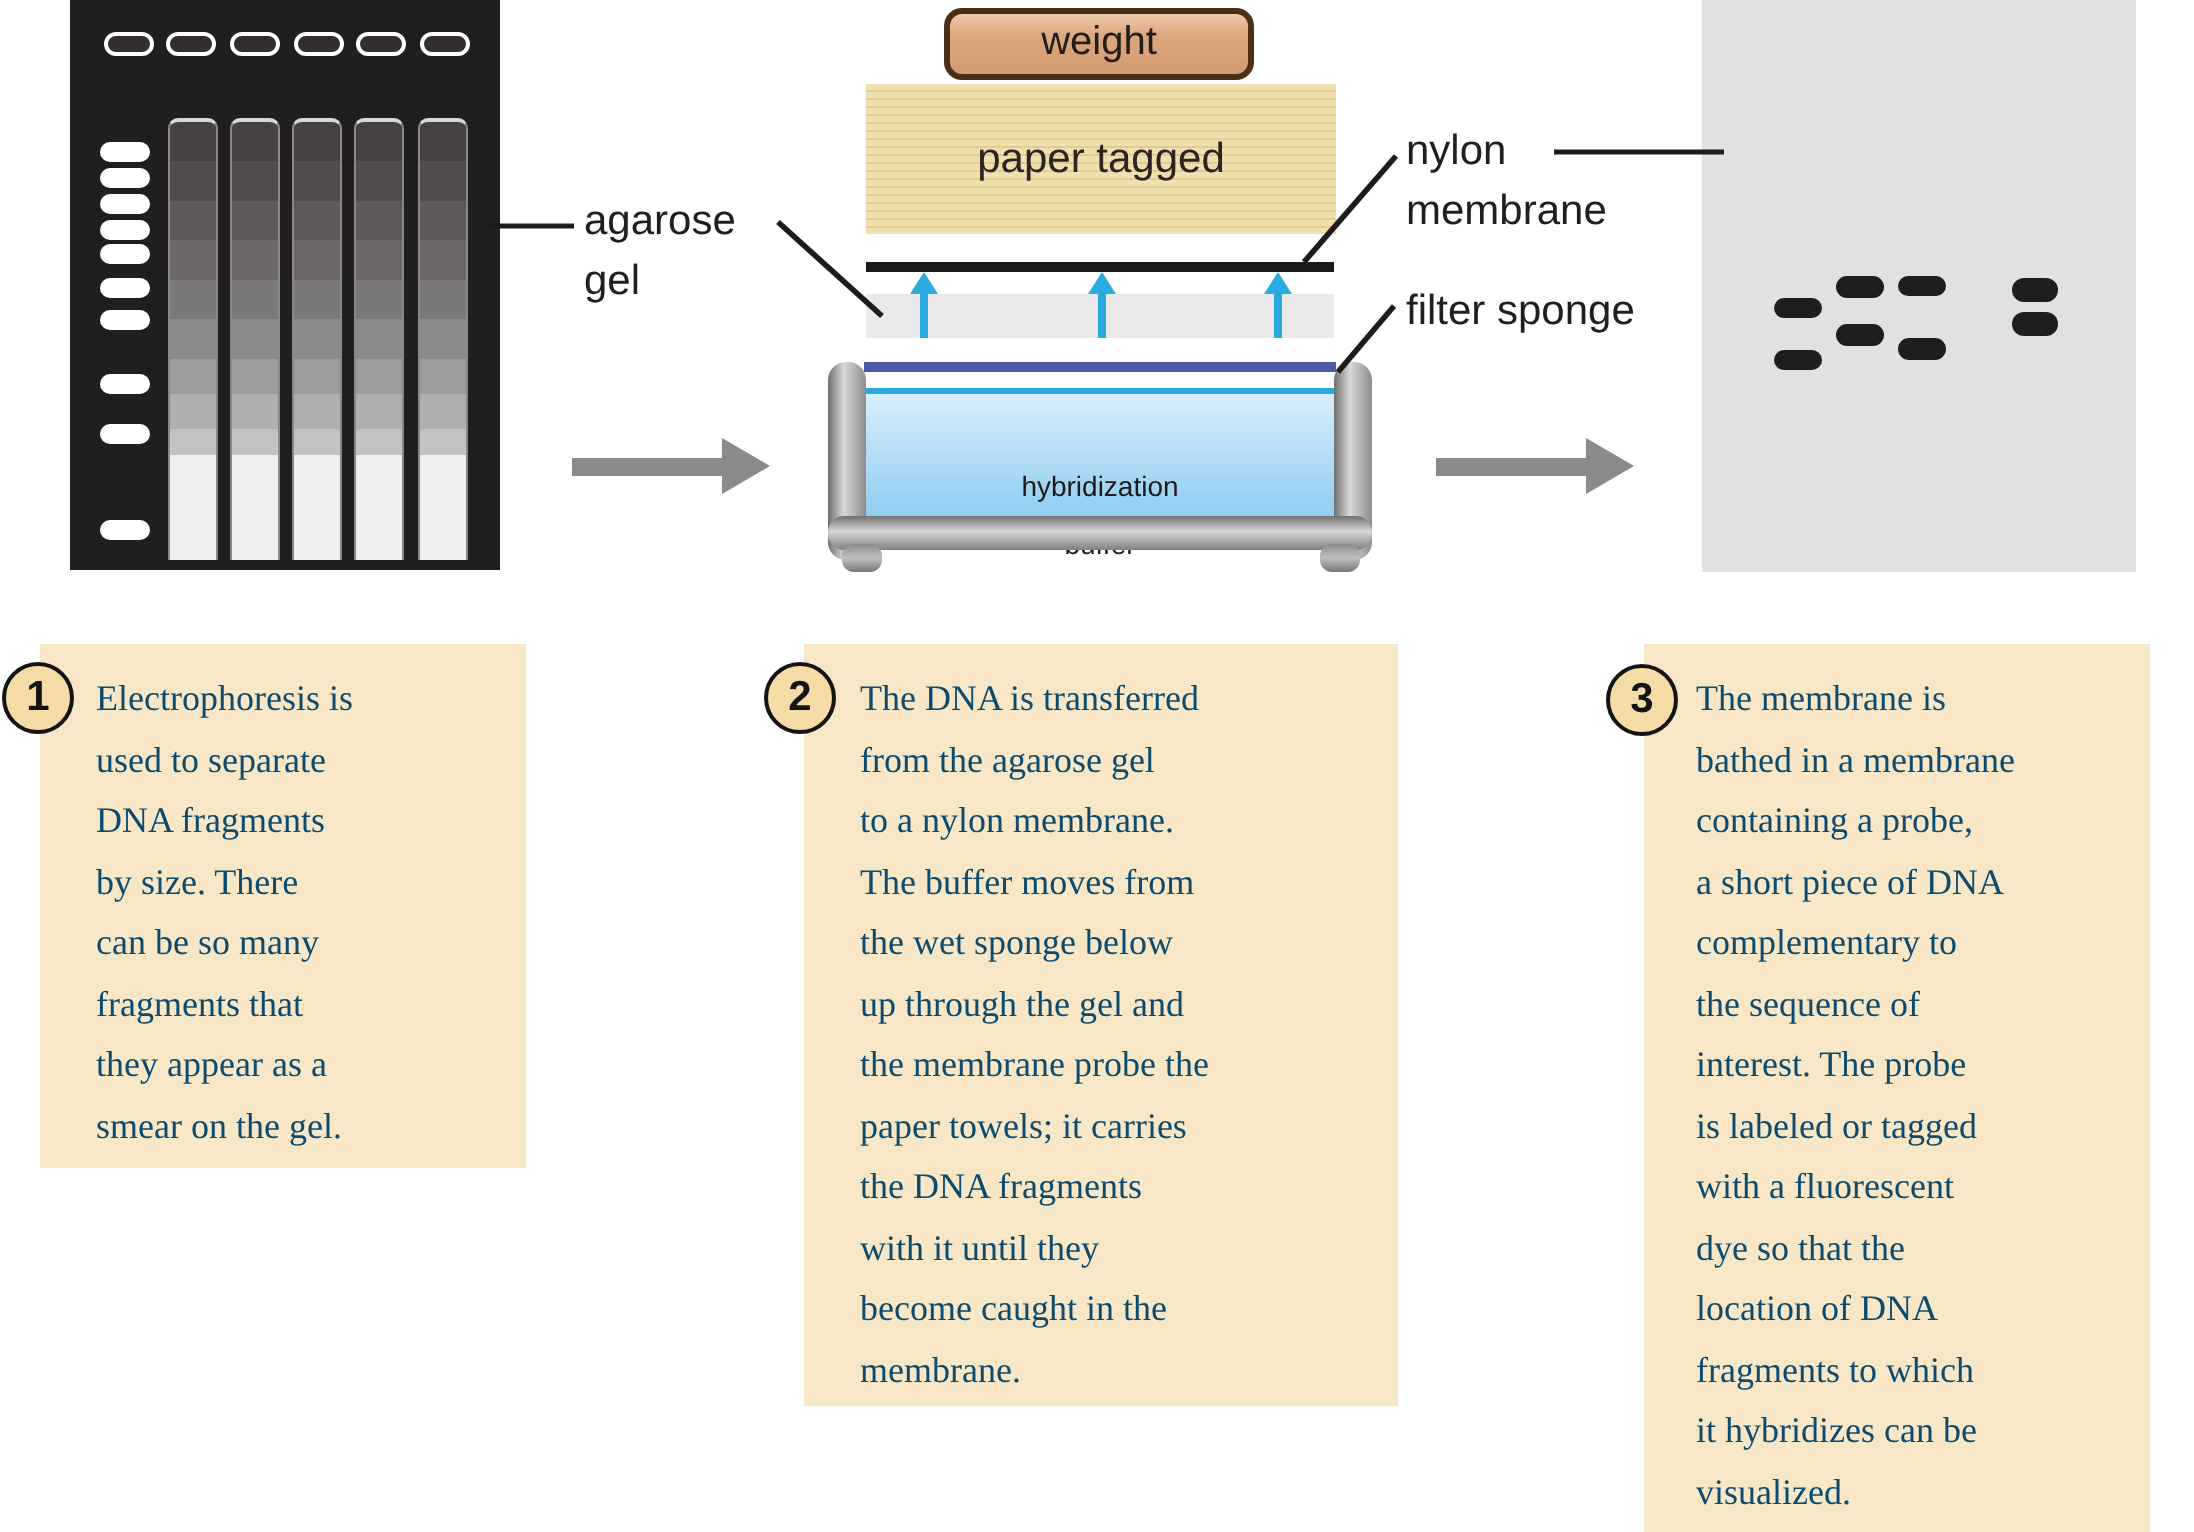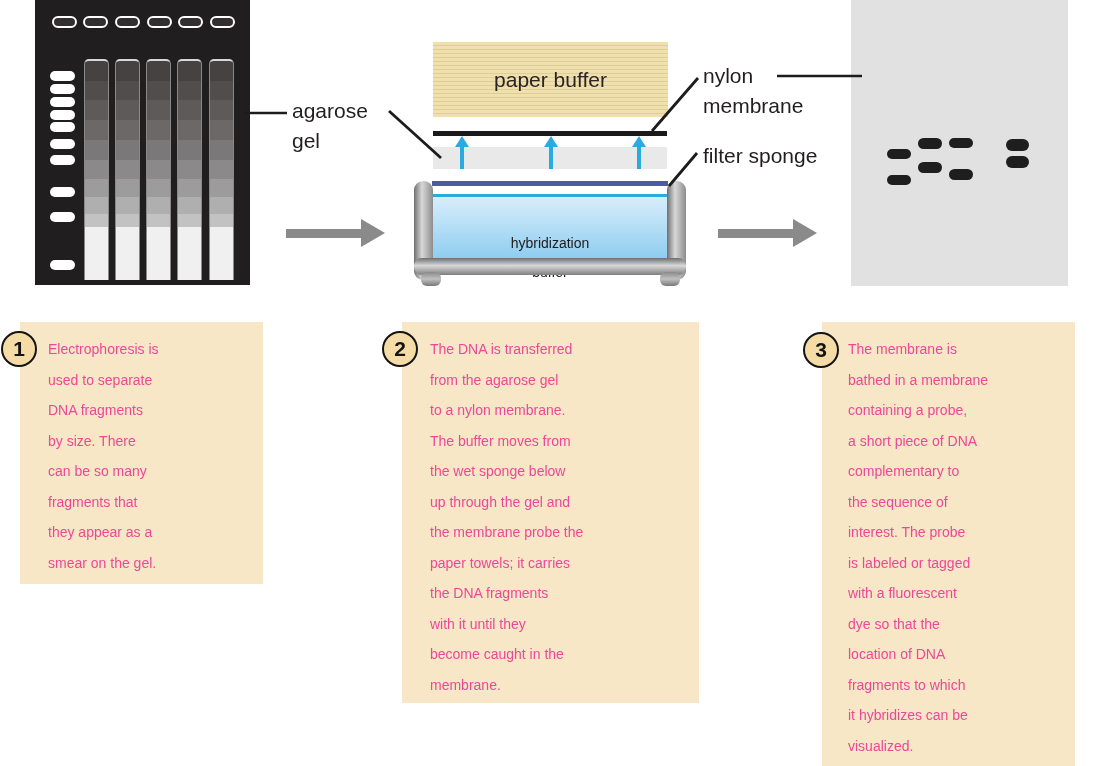--- a/index.html
+++ b/index.html
@@ -64,21 +64,21 @@
   .flow-arrow .head { position:absolute; left:75px; top:0; width:0; height:0;
     border-top:14px solid transparent; border-bottom:14px solid transparent;
     border-left:24px solid var(--flow_arrow,#8a8a8a); }
 
   
   .diagram-label { position:absolute; font-size:21px; line-height:30px; color:#221e1f; white-space:pre-line; }
   .leader-svg { position:absolute; left:0; top:0; pointer-events:none; }
 
   
   .step-box { position:absolute; background:var(--box_fill,#f7e7c6); }
-  .step-text { position:absolute; font-size:14px; line-height:30.5px; color:#ec4899; white-space:pre-line; }
+  .step-text { position:absolute; font-size:18px; line-height:30.5px; color:#0c4a6e; white-space:pre-line;font-family:Liberation Serif, serif; }
   .step-circle { position:absolute; width:36px; height:36px; border-radius:50%; box-sizing:border-box;
     background:var(--circle_fill,#f5dca6); border:2.5px solid #141414; text-align:center;
     font-weight:bold; font-size:21px; line-height:31px; color:#141414; }
 </style>
 </head>
 <body>
 
 <div class="canvas">
 
   <div class="gel-panel">
@@ -98,22 +98,25 @@
       <div class="ladder-band" style="top: 97px;"></div>
       <div class="ladder-band" style="top: 110px;"></div>
       <div class="ladder-band" style="top: 122px;"></div>
       <div class="ladder-band" style="top: 139px;"></div>
       <div class="ladder-band" style="top: 155px;"></div>
       <div class="ladder-band" style="top: 187px;"></div>
       <div class="ladder-band" style="top: 212px;"></div>
       <div class="ladder-band" style="top: 260px;"></div>
     </div>
 
+  <div class="weight">
+    <span>weight</span>
+  </div>
   <div class="towels">
-    <span>paper buffer</span>
+    <span>paper tagged</span>
   </div>
   <div class="nylon-line"></div>
   <div class="gel-slab"></div>
 
   <div class="cap-arrow" style="left:455px;">
     <div class="head"></div>
     <div class="shaft"></div>
   </div>
   <div class="cap-arrow" style="left:544px;">
     <div class="head"></div>

